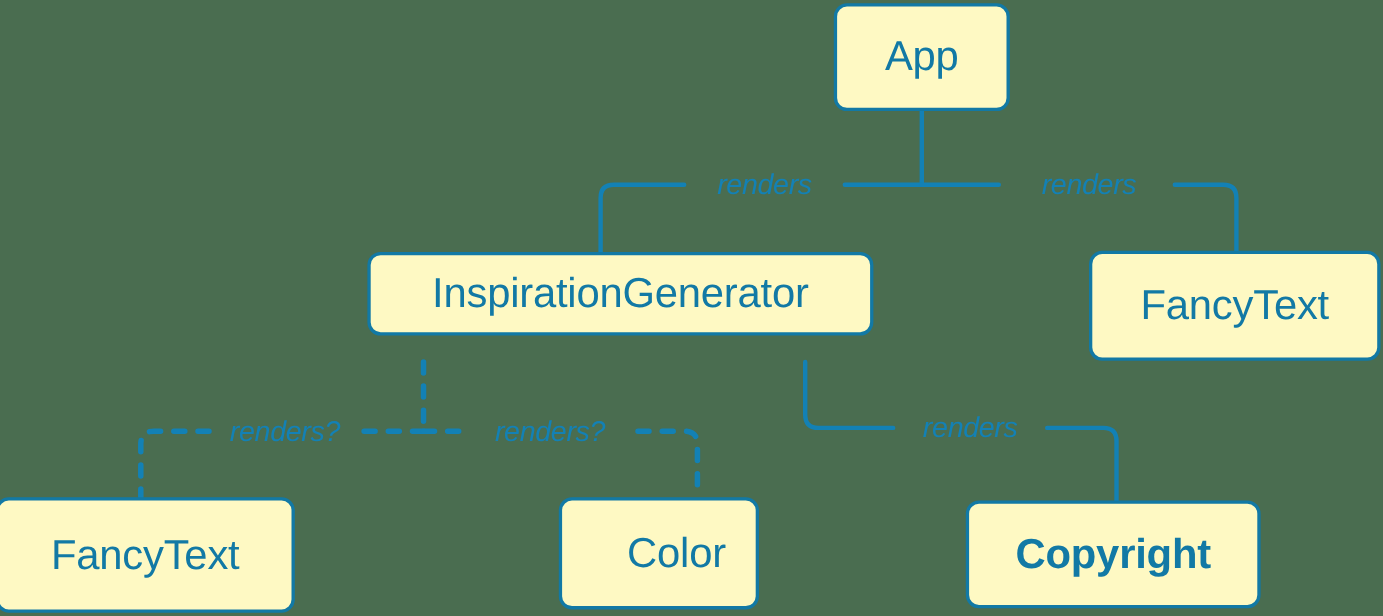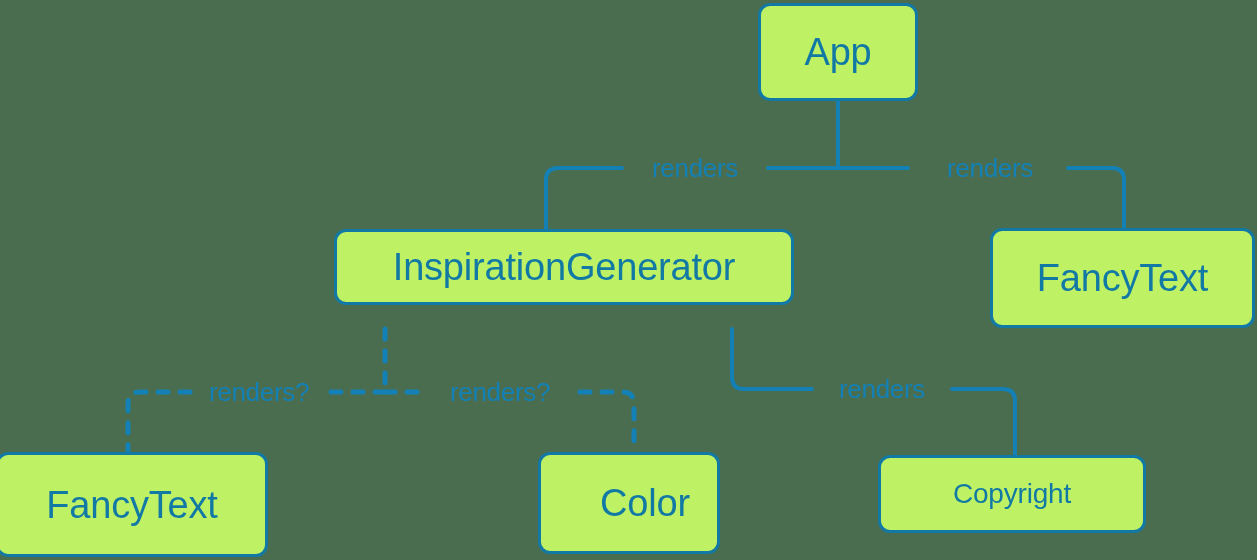--- a/index.html
+++ b/index.html
@@ -22,21 +22,21 @@
   #edge-layer {
     position: absolute;
     left: 0;
     top: 0;
     width: 1257px;
     height: 560px;
   }
   .node {
     position: absolute;
     box-sizing: border-box;
-    background: #bef264;
+    background: #fef9c3;
     border: 3px solid #1279a5;
     border-radius: 12px;
     display: flex;
     align-items: center;
     justify-content: center;
     color: #1279a5;
     font-family: "Liberation Sans", sans-serif;
     font-weight: 400;
     letter-spacing: -0.2px;
     white-space: nowrap;
@@ -49,29 +49,30 @@
   .edge-label {
     position: absolute;
     color: #1381b5;
     font-family: "Liberation Sans", sans-serif;
     font-size: 26px;
     font-weight: 400;
     letter-spacing: -0.3px;
     white-space: nowrap;
     transform: translate(-50%, -50%);
     z-index: 4;
+    font-style: italic;
   }
 
   
   #node-app        { left: 758px;  top: 3px;   width: 160px; height: 98px;  font-size: 38px; }
   #node-inspgen    { left: 334px;  top: 229px; width: 460px; height: 76px; font-size: 38px; }
   #node-fancytext-right { left: 990px; top: 228px; width: 265px; height: 100px; font-size: 38px; }
   #node-fancytext-left  { left: -4px; top: 452px; width: 272px; height: 105px; font-size: 38px; }
-  #node-color      { left: 538px;  top: 452px; width: 182px; height: 102px; font-size: 38px; padding-left: 32px; }
-  #node-copyright  { left: 878px;  top: 455px; width: 268px; height: 78px; font-size: 28px; }
+  #node-color      { left: 508px;  top: 452px; width: 182px; height: 102px; font-size: 38px; padding-left: 32px; }
+  #node-copyright  { left: 878px;  top: 455px; width: 268px; height: 98px; font-size: 38px; font-weight: bold; }
 </style>
 </head>
 <body>
 
 <div id="diagram-root">
 
   <svg id="edge-layer" viewBox="0 0 1257 560" width="1257" height="560" xmlns="http://www.w3.org/2000/svg" fill="none">
 
     <path d="M 838 101 L 838 168" stroke="#1381b5" stroke-width="4" stroke-linecap="round"></path>
 

